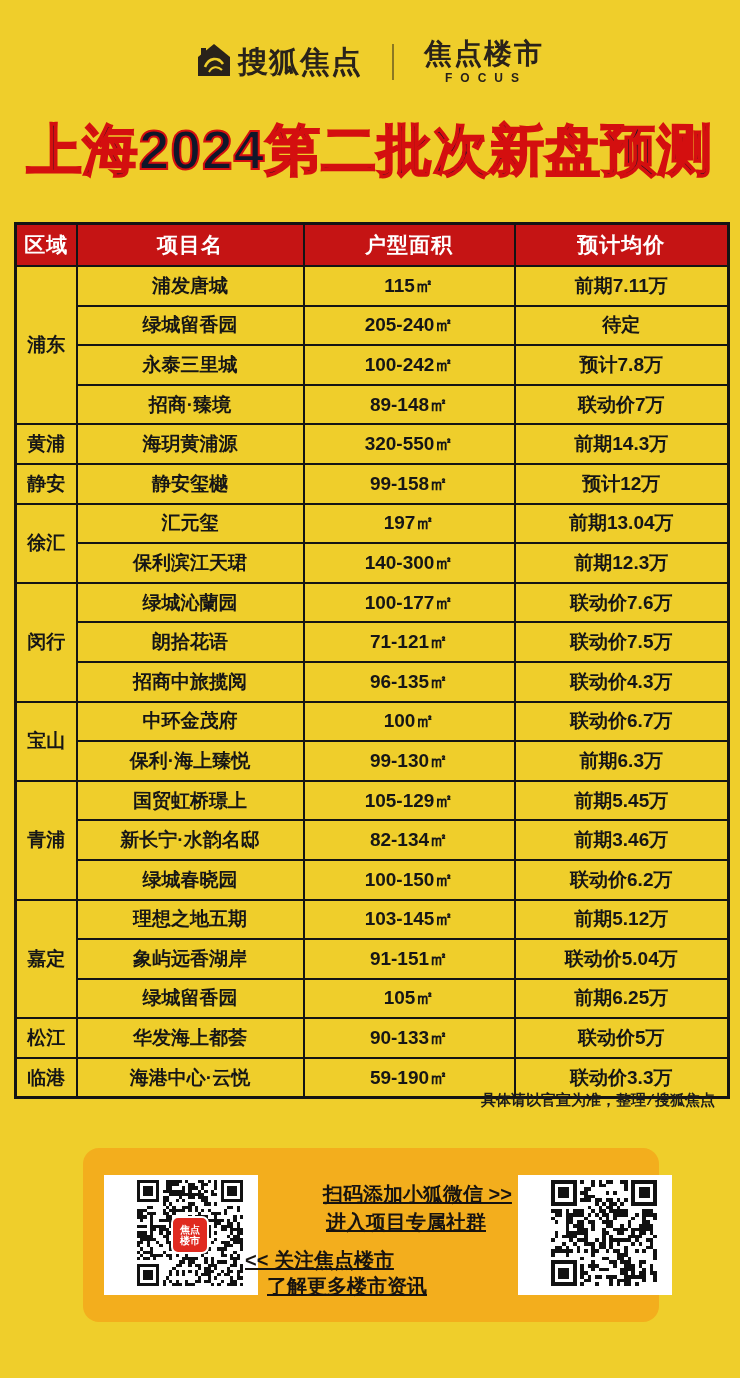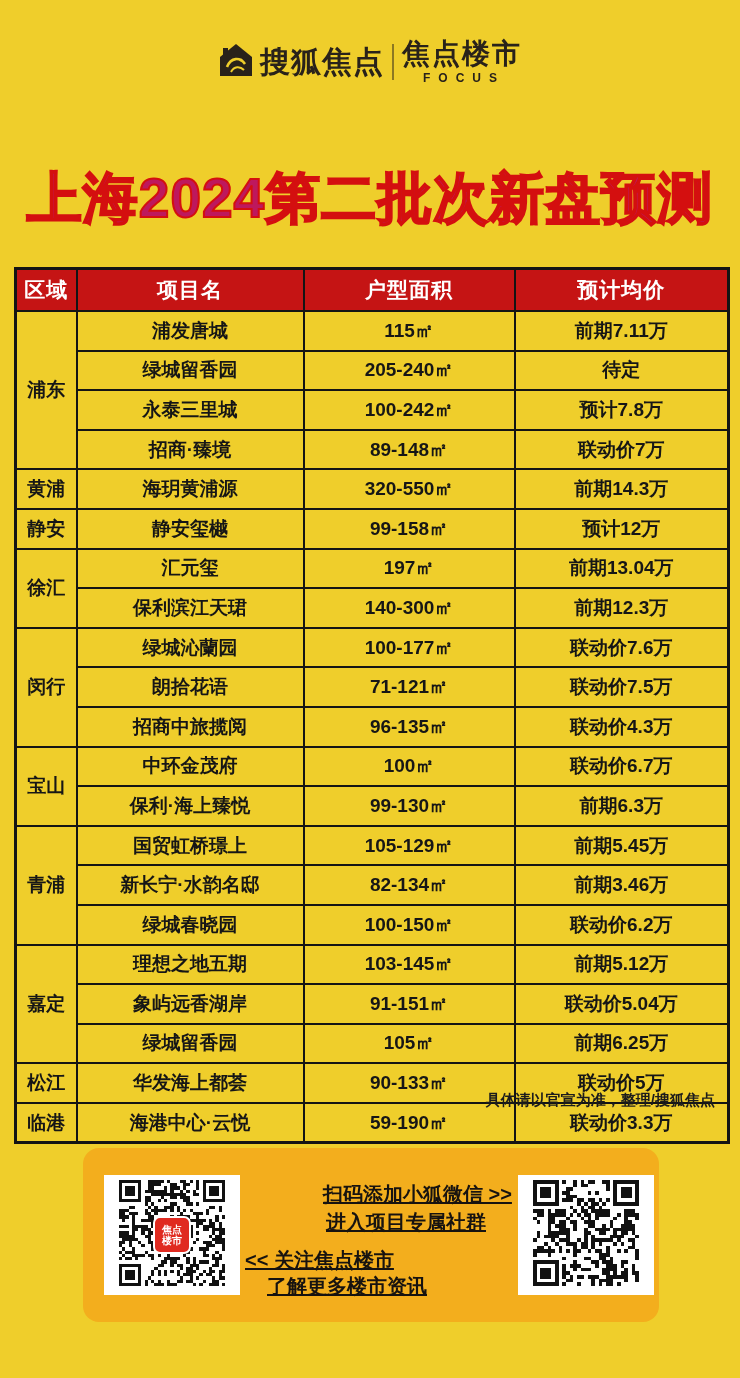--- a/index.html
+++ b/index.html
@@ -1,52 +1,52 @@
 <!DOCTYPE html>
 <html><head>
 <meta charset="utf-8">
 <style>
   html,body{margin:0;padding:0;background:#EFCE2B;}
   .page{position:relative;width:740px;height:1378px;background:#EFCE2B;overflow:hidden;
         font-family:"Liberation Sans","DejaVu Sans",sans-serif;}
 
   
   .logo-bar{position:absolute;top:40px;left:0;width:100%;display:flex;align-items:center;
-            justify-content:center;gap:8px;color:#29221a;}
+            justify-content:center;gap:30px;color:#29221a;}
   .logo-left{display:flex;align-items:center;gap:6px;}
   .logo-left .txt{font-size:30px;font-weight:900;letter-spacing:1px;}
   .logo-divider{width:2px;height:36px;background:#29221a;opacity:.5;}
   .logo-right{display:flex;flex-direction:column;align-items:center;line-height:1;}
   .logo-right .cn{font-size:28px;font-weight:900;letter-spacing:2px;}
   .logo-right .en{font-size:12px;font-weight:700;letter-spacing:8px;margin-top:4px;text-indent:4px;}
 
   
   .title{position:absolute;top:114px;left:0;width:100%;text-align:center;
-         font-size:55px;font-weight:900;color:#be185d;letter-spacing:1px;
-         -webkit-text-stroke:2px #D40F0F;white-space:nowrap;margin-top:48px;}
+         font-size:55px;font-weight:900;color:#0f172a;letter-spacing:1px;
+         -webkit-text-stroke:2px #D40F0F;white-space:nowrap;}
 
   
-  .table-wrap{position:absolute;left:14px;top:222px;margin-top:45px;}
+  .table-wrap{position:absolute;left:14px;top:222px;}
   table.forecast{border-collapse:collapse;width:713px;table-layout:fixed;
                  background:#EFCE2B;border:3px solid #141414;}
   table.forecast th{background:#C51414;color:#ffffff;font-size:21px;font-weight:800;
                     height:40px;border:2px solid #141414;letter-spacing:1px;padding:0;}
   table.forecast td{height:37.6px;text-align:center;vertical-align:middle;
                     border:2px solid #141414;font-size:19px;font-weight:700;
                     color:#161616;padding:0;white-space:nowrap;}
   table.forecast td.district{font-weight:700;}
 
   
-  .footnote{position:absolute;top:1091px;right:25px;font-size:15px;font-weight:700;color:#1c1c1c;}
+  .footnote{position:absolute;top:1091px;right:25px;font-size:15px;font-weight:700;color:#1c1c1c;font-family:Liberation Mono, monospace;}
 
   
   .qr-card{position:absolute;left:83px;top:1148px;width:576px;height:174px;
            background:#F3AE1D;border-radius:16px;}
   .qr-box{position:absolute;top:27px;width:136px;height:120px;background:#ffffff;
-          display:flex;align-items:center;justify-content:center;}
+          display:flex;align-items:center;justify-content:center;padding-left:18px;}
   .qr-box.left{left:21px;}
   .qr-box.right{left:435px;}
   .qr-logo{position:absolute;width:34px;height:34px;background:#E02A20;border:2px solid #ffffff;
            border-radius:7px;color:#ffffff;font-size:10px;font-weight:800;display:flex;
            flex-direction:column;align-items:center;justify-content:center;line-height:1.15;}
   .cap{position:absolute;font-weight:800;color:#171310;font-size:20px;white-space:nowrap;text-decoration:underline;}
   .cap1{left:240px;top:33px;}
   .cap2{left:243px;top:61px;}
   .cap3{left:162px;top:99px;}
   .cap4{left:184px;top:125px;}

